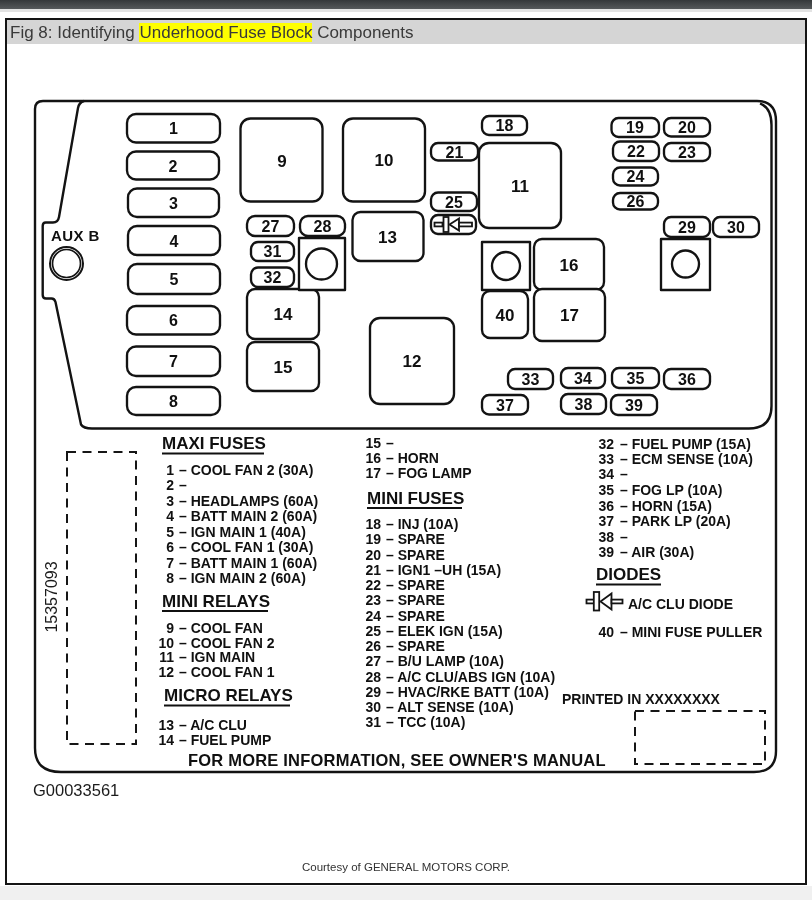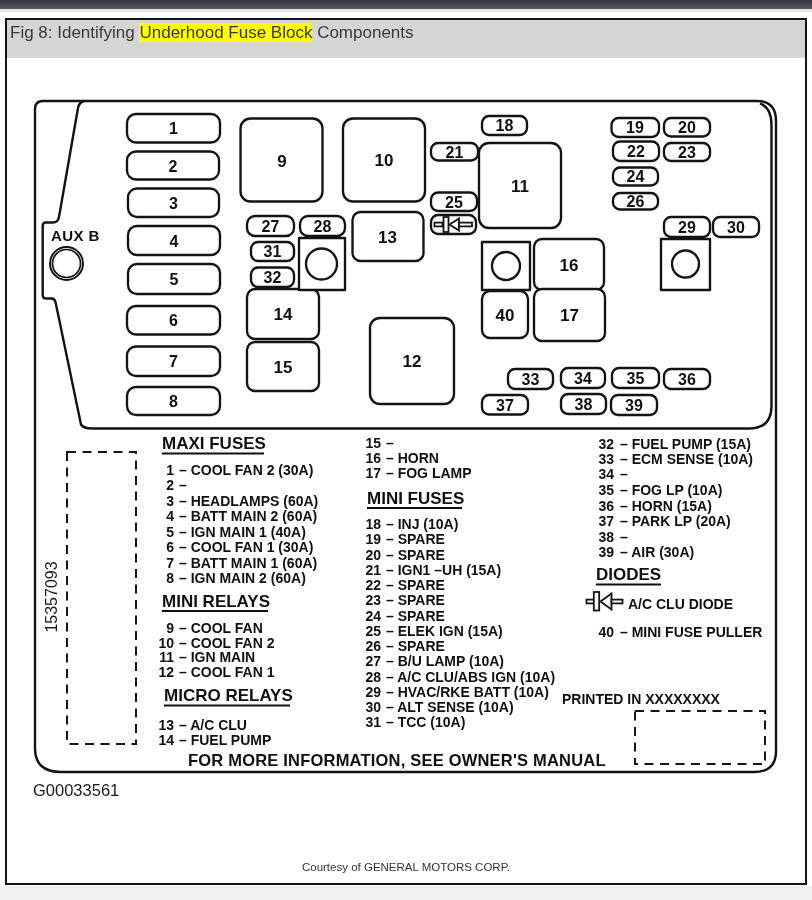--- a/index.html
+++ b/index.html
@@ -1,19 +1,19 @@
 <!DOCTYPE html>
 <html><head>
 <meta charset="utf-8">
 <style>
 html,body{margin:0;padding:0;width:812px;height:900px;background:#ffffff;font-family:"Liberation Sans",sans-serif;overflow:hidden;}
 #topbar{position:absolute;left:0;top:0;width:812px;height:9px;background:linear-gradient(#35383a,#56595b);}
 #topbar-sep{position:absolute;left:0;top:9px;width:812px;height:3px;background:#e3e3e3;}
 #frame{position:absolute;left:5px;top:18px;width:798px;height:863px;border:2px solid #141414;background:#ffffff;}
-#titlebar{height:38px;background:#d5d5d5;font-size:17px;color:#3a3a3a;line-height:25px;padding-left:3px;white-space:nowrap;}
+#titlebar{height:24px;background:#d5d5d5;font-size:17px;color:#3a3a3a;line-height:25px;padding-left:3px;white-space:nowrap;}
 #titlebar .hl{background:#ffff00;}
 #belowpage{position:absolute;left:0;top:886px;width:812px;height:14px;background:#f0f0f0;}
 svg{position:absolute;left:0;top:0;}
 </style>
 </head>
 <body>
 
 <div id="topbar"></div>
 <div id="topbar-sep"></div>
 

